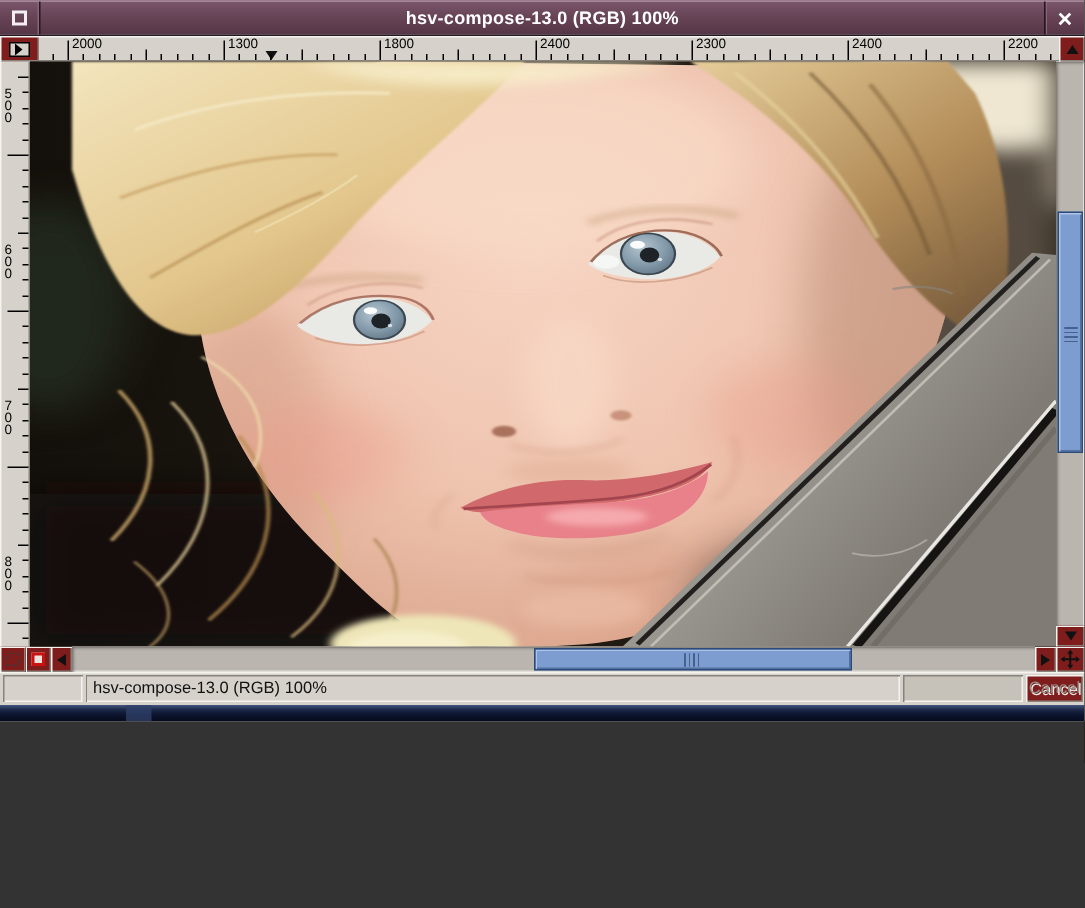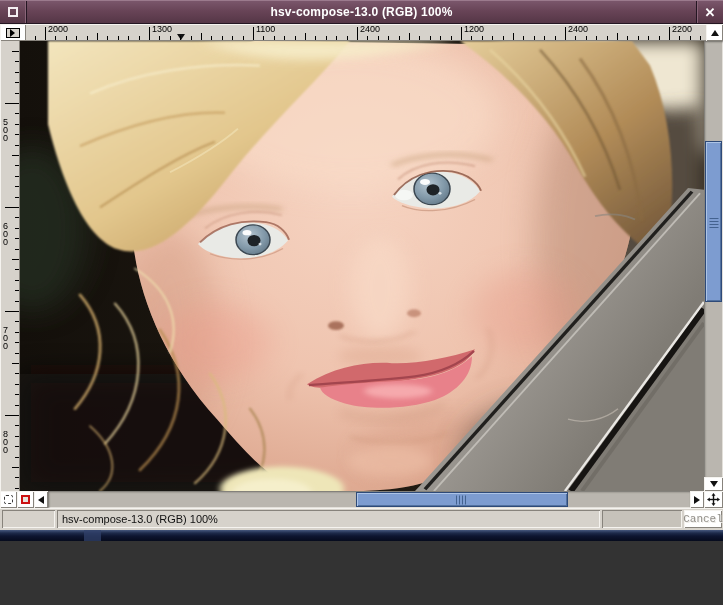--- a/index.html
+++ b/index.html
@@ -1,32 +1,32 @@
 <!DOCTYPE html>
 <html><head>
 <meta charset="utf-8">
 <style>
   html,body{margin:0;padding:0;background:#333;}
   *{box-sizing:border-box;}
-  .window{width:723px;height:541px;display:flex;flex-direction:column;
+  .window{width:723px;height:481px;display:flex;flex-direction:column;
     font-family:"Liberation Sans",sans-serif;background:#d6d2cb;position:relative;overflow:hidden;}
   
   .titlebar{height:24px;display:flex;align-items:stretch;
     background:linear-gradient(180deg,#7c5possible 0%,#5a3c4e 100%);
     background:linear-gradient(180deg,#7a566b 0%,#684457 45%,#553646 100%);
     border-top:1px solid #9b7a8d;border-bottom:1px solid #241622;}
   .tb-btn{width:27px;display:flex;align-items:center;justify-content:center;
     border-right:1px solid #241622;box-shadow:inset -1px 0 0 #8a6579;cursor:pointer;}
   .tb-btn.right{border-right:none;border-left:1px solid #241622;box-shadow:inset 1px 0 0 #8a6579;}
   .tb-title{flex:1;display:flex;align-items:center;justify-content:center;
     color:#fff;font-size:12px;font-weight:bold;letter-spacing:.2px;}
   .sq-icon{width:10px;height:10px;border:2px solid #f4eef2;}
   .x-icon{color:#fff;font-size:13px;font-weight:bold;line-height:1;}
   
-  .bevel-up{background:#ffffff;box-shadow:inset 1px 1px 0 #f5f3ef, inset -1px -1px 0 #87837c;font-family:Liberation Mono, monospace;}
+  .bevel-up{background:#7f1d1d;box-shadow:inset 1px 1px 0 #f5f3ef, inset -1px -1px 0 #87837c;}
   .bevel-down{background:#d6d2cb;box-shadow:inset 1px 1px 0 #87837c, inset -1px -1px 0 #f5f3ef;}
   
   .ruler-row{height:17px;display:flex;}
   .menu-btn{width:26px;display:flex;align-items:center;justify-content:center;cursor:pointer;}
   .menu-glyph{width:14px;height:10px;border:1px solid #000;background:#d6d2cb;
     display:flex;align-items:center;justify-content:flex-start;padding-left:3px;}
   .menu-glyph:before{content:"";width:0;height:0;border-left:5px solid #000;
     border-top:4px solid transparent;border-bottom:4px solid transparent;}
   .hruler{flex:1;position:relative;background:#d6d2cb;overflow:hidden;
     box-shadow:inset 0 1px 0 #f5f3ef, inset 0 -1px 0 #87837c;}
@@ -124,21 +124,21 @@
         <div class="tick minor" style="left: 133.4px;"></div>
         <div class="tick minor" style="left: 143.8px;"></div>
         <div class="tick minor" style="left: 154.2px;"></div>
         <div class="tick minor" style="left: 164.6px;"></div>
         <div class="tick half" style="left: 175px;"></div>
         <div class="tick minor" style="left: 185.4px;"></div>
         <div class="tick minor" style="left: 195.8px;"></div>
         <div class="tick minor" style="left: 206.2px;"></div>
         <div class="tick minor" style="left: 216.6px;"></div>
         <div class="tick major" style="left: 227px;"></div>
-        <div class="rlabel" style="left: 230px;">1100</div>
+        <div class="rlabel" style="left: 230px;">1800</div>
         <div class="tick minor" style="left: 237.4px;"></div>
         <div class="tick minor" style="left: 247.8px;"></div>
         <div class="tick minor" style="left: 258.2px;"></div>
         <div class="tick minor" style="left: 268.6px;"></div>
         <div class="tick half" style="left: 279px;"></div>
         <div class="tick minor" style="left: 289.4px;"></div>
         <div class="tick minor" style="left: 299.8px;"></div>
         <div class="tick minor" style="left: 310.2px;"></div>
         <div class="tick minor" style="left: 320.6px;"></div>
         <div class="tick major" style="left: 331px;"></div>
@@ -146,21 +146,21 @@
         <div class="tick minor" style="left: 341.4px;"></div>
         <div class="tick minor" style="left: 351.8px;"></div>
         <div class="tick minor" style="left: 362.2px;"></div>
         <div class="tick minor" style="left: 372.6px;"></div>
         <div class="tick half" style="left: 383px;"></div>
         <div class="tick minor" style="left: 393.4px;"></div>
         <div class="tick minor" style="left: 403.8px;"></div>
         <div class="tick minor" style="left: 414.2px;"></div>
         <div class="tick minor" style="left: 424.6px;"></div>
         <div class="tick major" style="left: 435px;"></div>
-        <div class="rlabel" style="left: 438px;">1200</div>
+        <div class="rlabel" style="left: 438px;">2300</div>
         <div class="tick minor" style="left: 445.4px;"></div>
         <div class="tick minor" style="left: 455.8px;"></div>
         <div class="tick minor" style="left: 466.2px;"></div>
         <div class="tick minor" style="left: 476.6px;"></div>
         <div class="tick half" style="left: 487px;"></div>
         <div class="tick minor" style="left: 497.4px;"></div>
         <div class="tick minor" style="left: 507.8px;"></div>
         <div class="tick minor" style="left: 518.2px;"></div>
         <div class="tick minor" style="left: 528.6px;"></div>
         <div class="tick major" style="left: 539px;"></div>

